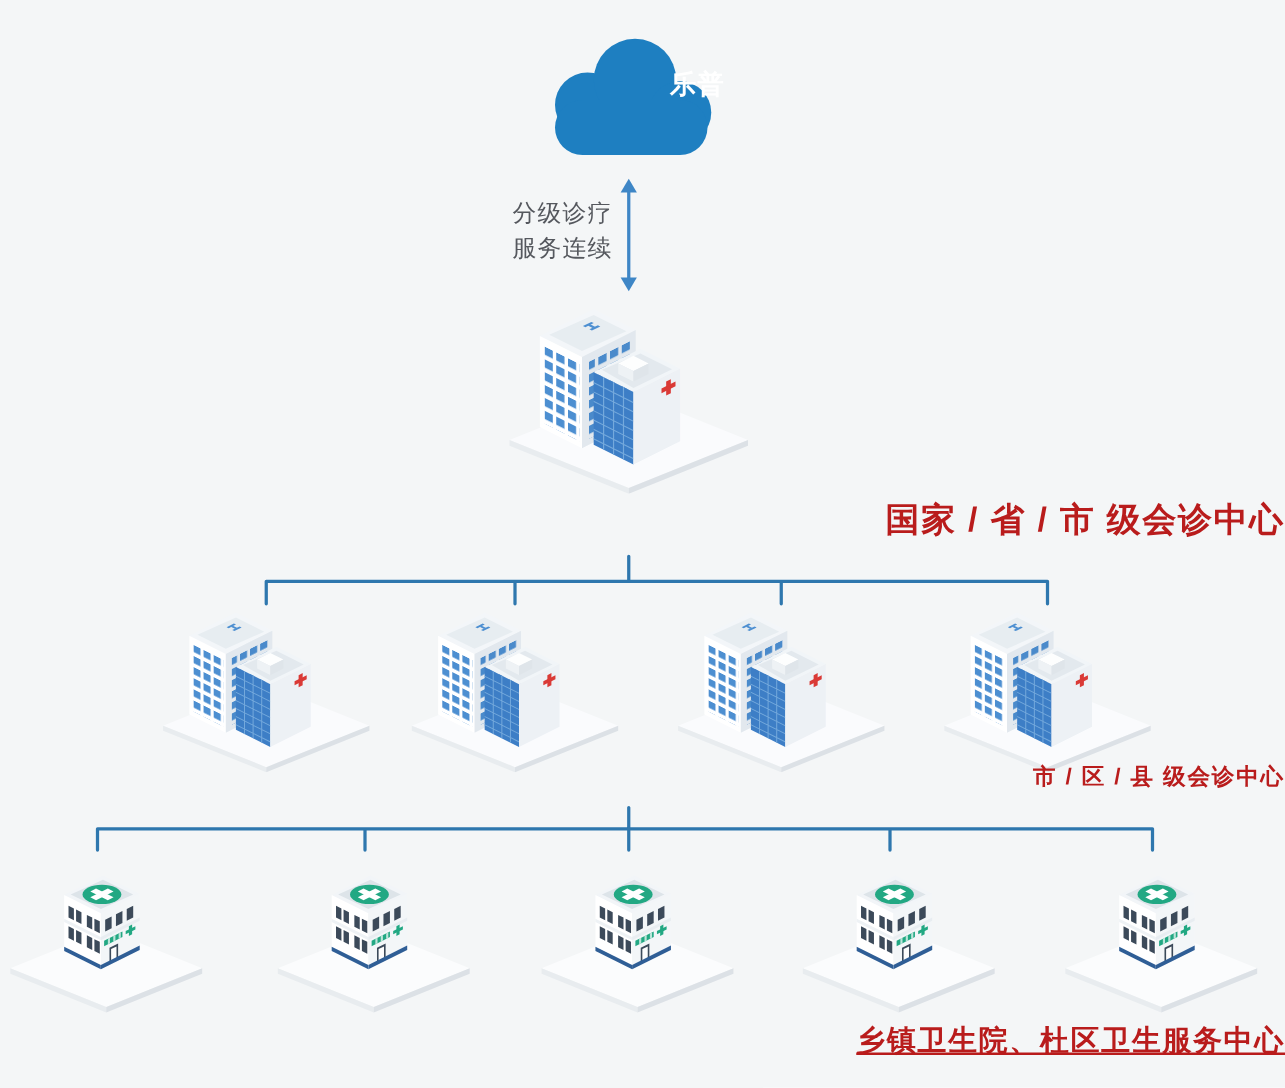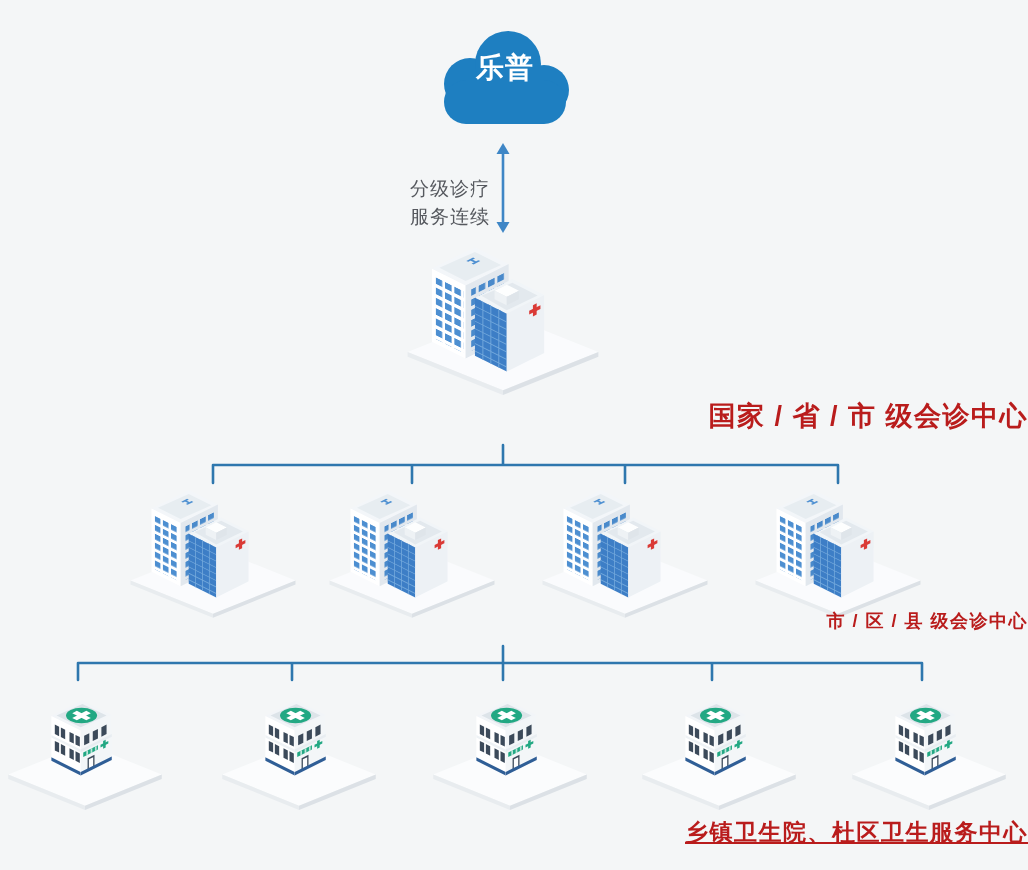--- a/index.html
+++ b/index.html
@@ -3,24 +3,24 @@
 <meta charset="utf-8">
 <style>
   html,body{margin:0;padding:0;}
   .stage{
     position:relative;width:1028px;height:870px;
     background:#f4f6f7;overflow:hidden;
     font-family:"Liberation Sans","DejaVu Sans",sans-serif;
   }
   .abs{position:absolute;}
   .cloud{left:430px;top:20px;width:150px;height:114px;}
-  .cloud-text{left:0;top:32px;width:100%;text-align:center;color:#ffffff;
-    font-weight:bold;font-size:28px;line-height:31px;letter-spacing:1px;}
+  .cloud-text{left:0;top:32px;width:100%;text-align:right;color:#ffffff;
+    font-weight:bold;font-size:21px;line-height:31px;letter-spacing:1px;}
   .arrow{left:493px;top:142px;width:20px;height:92px;}
-  .ex{top:158px;font-size:19px;line-height:28px;color:#55585e;letter-spacing:1px;white-space:nowrap;margin-top:17px;}
+  .ex{top:158px;font-size:19px;line-height:28px;color:#55585e;letter-spacing:1px;white-space:nowrap;}
   .ex-left{right:538px;text-align:right;}
   .ex-right{left:516px;text-align:left;}
   .lvl-label{left:0;width:100%;text-align:right;font-weight:bold;color:#b91c1c;letter-spacing:1.5px;}
   .l1{top:398px;font-size:27px;}
   .l2{top:609px;font-size:18px;}
   .l3{top:817px;font-size:23px;text-decoration:underline;}
   .tree{stroke:#2e77ae;stroke-width:2.6;fill:none;stroke-linecap:round;}
   .bld{position:absolute;display:block;}
 </style>
 </head>

